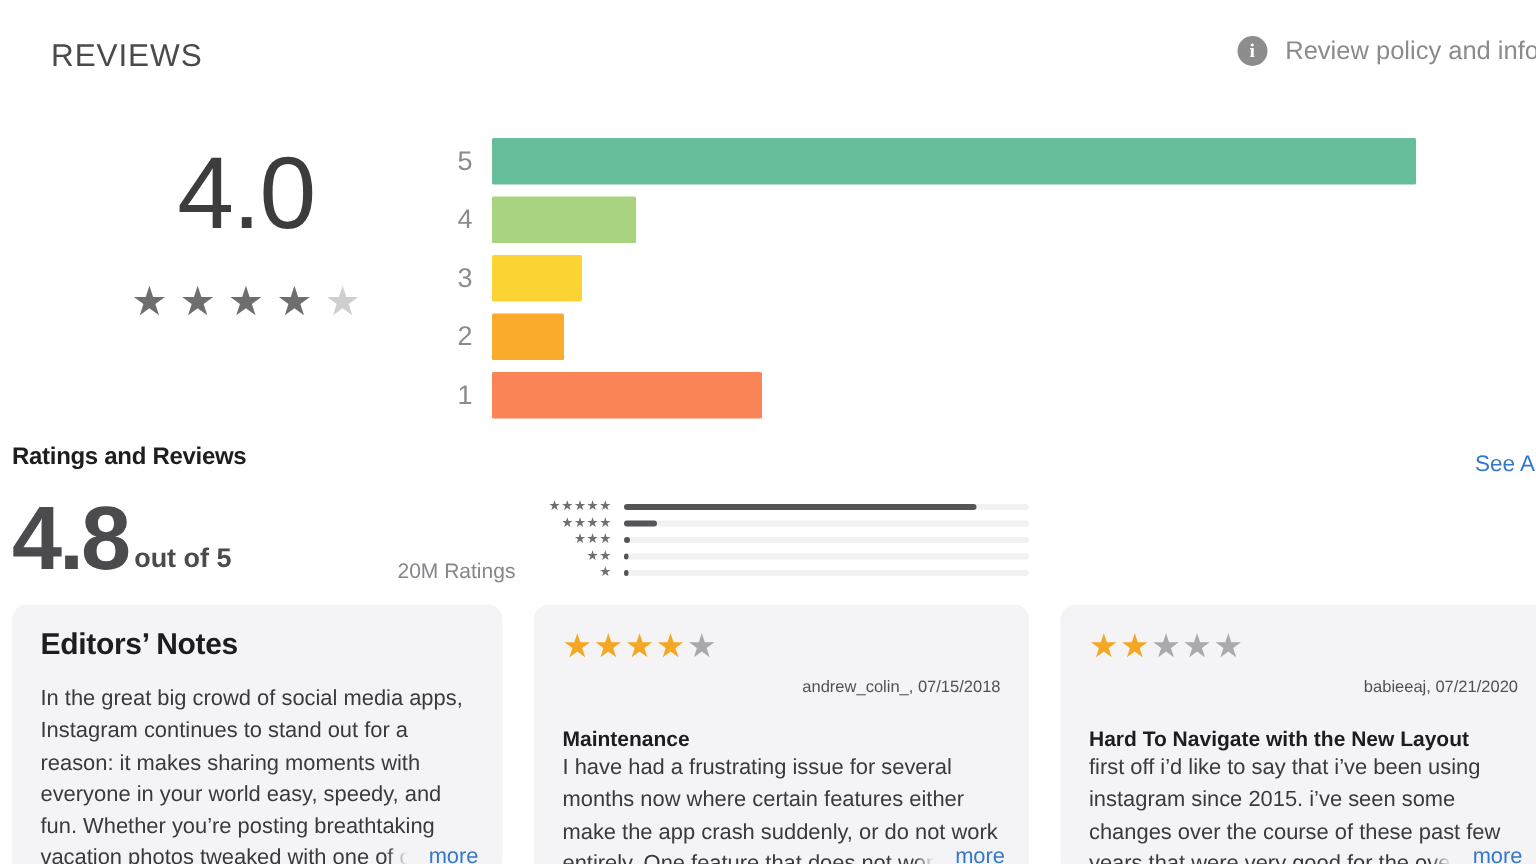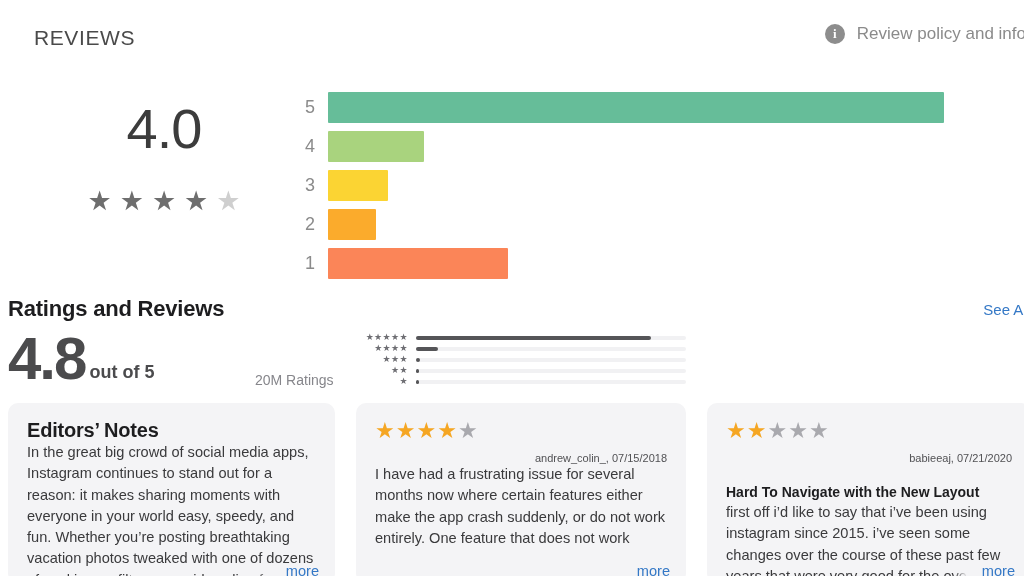--- a/index.html
+++ b/index.html
@@ -27,21 +27,21 @@
     background: #8d8d8d; color: #fff;
     display: flex; align-items: center; justify-content: center;
     font-size: 13px; font-weight: 700; font-family: "Liberation Serif", serif;
     flex: none;
   }
   .gp-policy-text { font-size: 17px; color: #8b8b8b; font-weight: 400; }
 
   
   .gp-score { position: absolute; left: 60px; top: 86px; width: 208px; text-align: center; }
   .gp-score-num {
-    font-size: 56px; line-height: 86px; color: #3c3c3c;
+    font-size: 68px; line-height: 86px; color: #3c3c3c;
     font-weight: 300; letter-spacing: -1px;
   }
   .gp-stars { margin-top: 16px; font-size: 0; letter-spacing: 0; }
   .gp-stars .st { font-size: 27px; line-height: 27px; color: #6e6e6e; margin: 0 4px; }
   .gp-stars .st.empty { color: #cfcfcf; }
   .gp-total {
     margin-top: 23px; font-size: 19px; color: #8b8b8b;
     display: flex; align-items: center; justify-content: center; gap: 7px;
   }
   .person-icon { display: inline-block; width: 13px; height: 15px; position: relative; flex: none; }
@@ -60,35 +60,35 @@
   .hist-row { display: flex; align-items: center; height: 39px; }
   .hist-label {
     width: 28px; text-align: right; padding-right: 13px;
     font-size: 18px; color: #8b8b8b; font-weight: 400; flex: none;
   }
   .hist-bar { height: 31px; border-radius: 1px; }
 
   
   .ap-title {
     position: absolute; left: 8px; top: 296px;
-    font-size: 22px; font-weight: 700; color: #1d1d1f; letter-spacing: -0.2px;
+    font-size: 16px; font-weight: 700; color: #1d1d1f; letter-spacing: -0.2px;
   }
   .see-all {
     position: absolute; right: -6px; top: 301px;
     font-size: 15px; color: #3478c6; white-space: nowrap;
   }
 
   .ap-score { position: absolute; left: 8px; top: 333px; display: flex; align-items: flex-end; }
   .ap-score-num {
     font-size: 60px; line-height: 52px; font-weight: 700;
     color: #4b4b4d; letter-spacing: -2px;
   }
   .ap-outof { font-size: 18px; font-weight: 700; color: #4b4b4d; margin-left: 4px; padding-bottom: 2px; }
   .ap-count {
-    position: absolute; left: 255px; top: 372px;
+    position: absolute; left: 265px; top: 372px;
     font-size: 14px; color: #86868b;
   }
 
   .ap-hist { position: absolute; left: 356px; top: 332px; width: 330px; }
   .ap-hrow { display: flex; align-items: center; height: 11px; }
   .ap-hstars {
     width: 52px; text-align: right; font-size: 9px; line-height: 9px;
     color: #6e6e73; letter-spacing: 0.4px; flex: none;
   }
   .ap-track {
@@ -100,21 +100,21 @@
   
   .cards { position: absolute; left: 8px; top: 403px; width: 1024px; height: 180px; display: flex; gap: 21px; }
   .card {
     background: #f4f4f6; border-radius: 10px; padding: 16px 19px 0 19px;
     position: relative; overflow: hidden; flex: none;
   }
   .card.editors { width: 327px; }
   .card.review  { width: 330px; }
   .card.review3 { width: 324px; }
 
-  .ed-title { font-size: 20px; font-weight: 700; color: #1d1d1f; letter-spacing: -0.2px; margin-bottom: 0; }
+  .ed-title { font-size: 20px; font-weight: 700; color: #1d1d1f; letter-spacing: -0.2px; margin-bottom: 14px; }
   .ed-body { font-size: 14.6px; line-height: 21.3px; color: #3a3a3c; }
 
   .rv-stars { font-size: 22px; line-height: 23px; letter-spacing: 1px; }
   .rv-stars .on { color: #f5a623; }
   .rv-stars .off { color: #a9a9ae; }
   .rv-meta { margin-top: 10px; font-size: 11px; color: #515154; text-align: right; }
   .rv-title { margin-top: 19px; font-size: 14px; font-weight: 700; color: #1d1d1f; line-height: 19px; }
   .rv-body { font-size: 14.6px; line-height: 21.3px; color: #3a3a3c; }
   .rv-title.inline { margin-top: 19px; margin-bottom: 0; }
 
@@ -217,20 +217,21 @@
       <div class="ed-title">Editors’ Notes</div>
       <div class="ed-body">In the great big crowd of social media apps, Instagram continues to stand out for a reason: it makes sharing moments with everyone in your world easy, speedy, and fun. Whether you’re posting breathtaking vacation photos tweaked with one of dozens of cool image filters or a video clip of an insane concert</div>
       <div class="more-link">more</div>
     </div>
 
     <div class="card review">
       <div class="rv-stars">
         <span class="on">★</span><span class="on">★</span><span class="on">★</span><span class="on">★</span><span class="off">★</span>
       </div>
       <div class="rv-meta">andrew_colin_, 07/15/2018</div>
+      <div class="rv-title">Maintenance</div>
       <div class="rv-body">I have had a frustrating issue for several months now where certain features either make the app crash suddenly, or do not work entirely. One feature that does not work</div>
       <div class="more-link">more</div>
     </div>
 
     <div class="card review3">
       <div class="rv-stars">
         <span class="on">★</span><span class="on">★</span><span class="off">★</span><span class="off">★</span><span class="off">★</span>
       </div>
       <div class="rv-meta">babieeaj, 07/21/2020</div>
       <div class="rv-title inline">Hard To Navigate with the New Layout</div>

